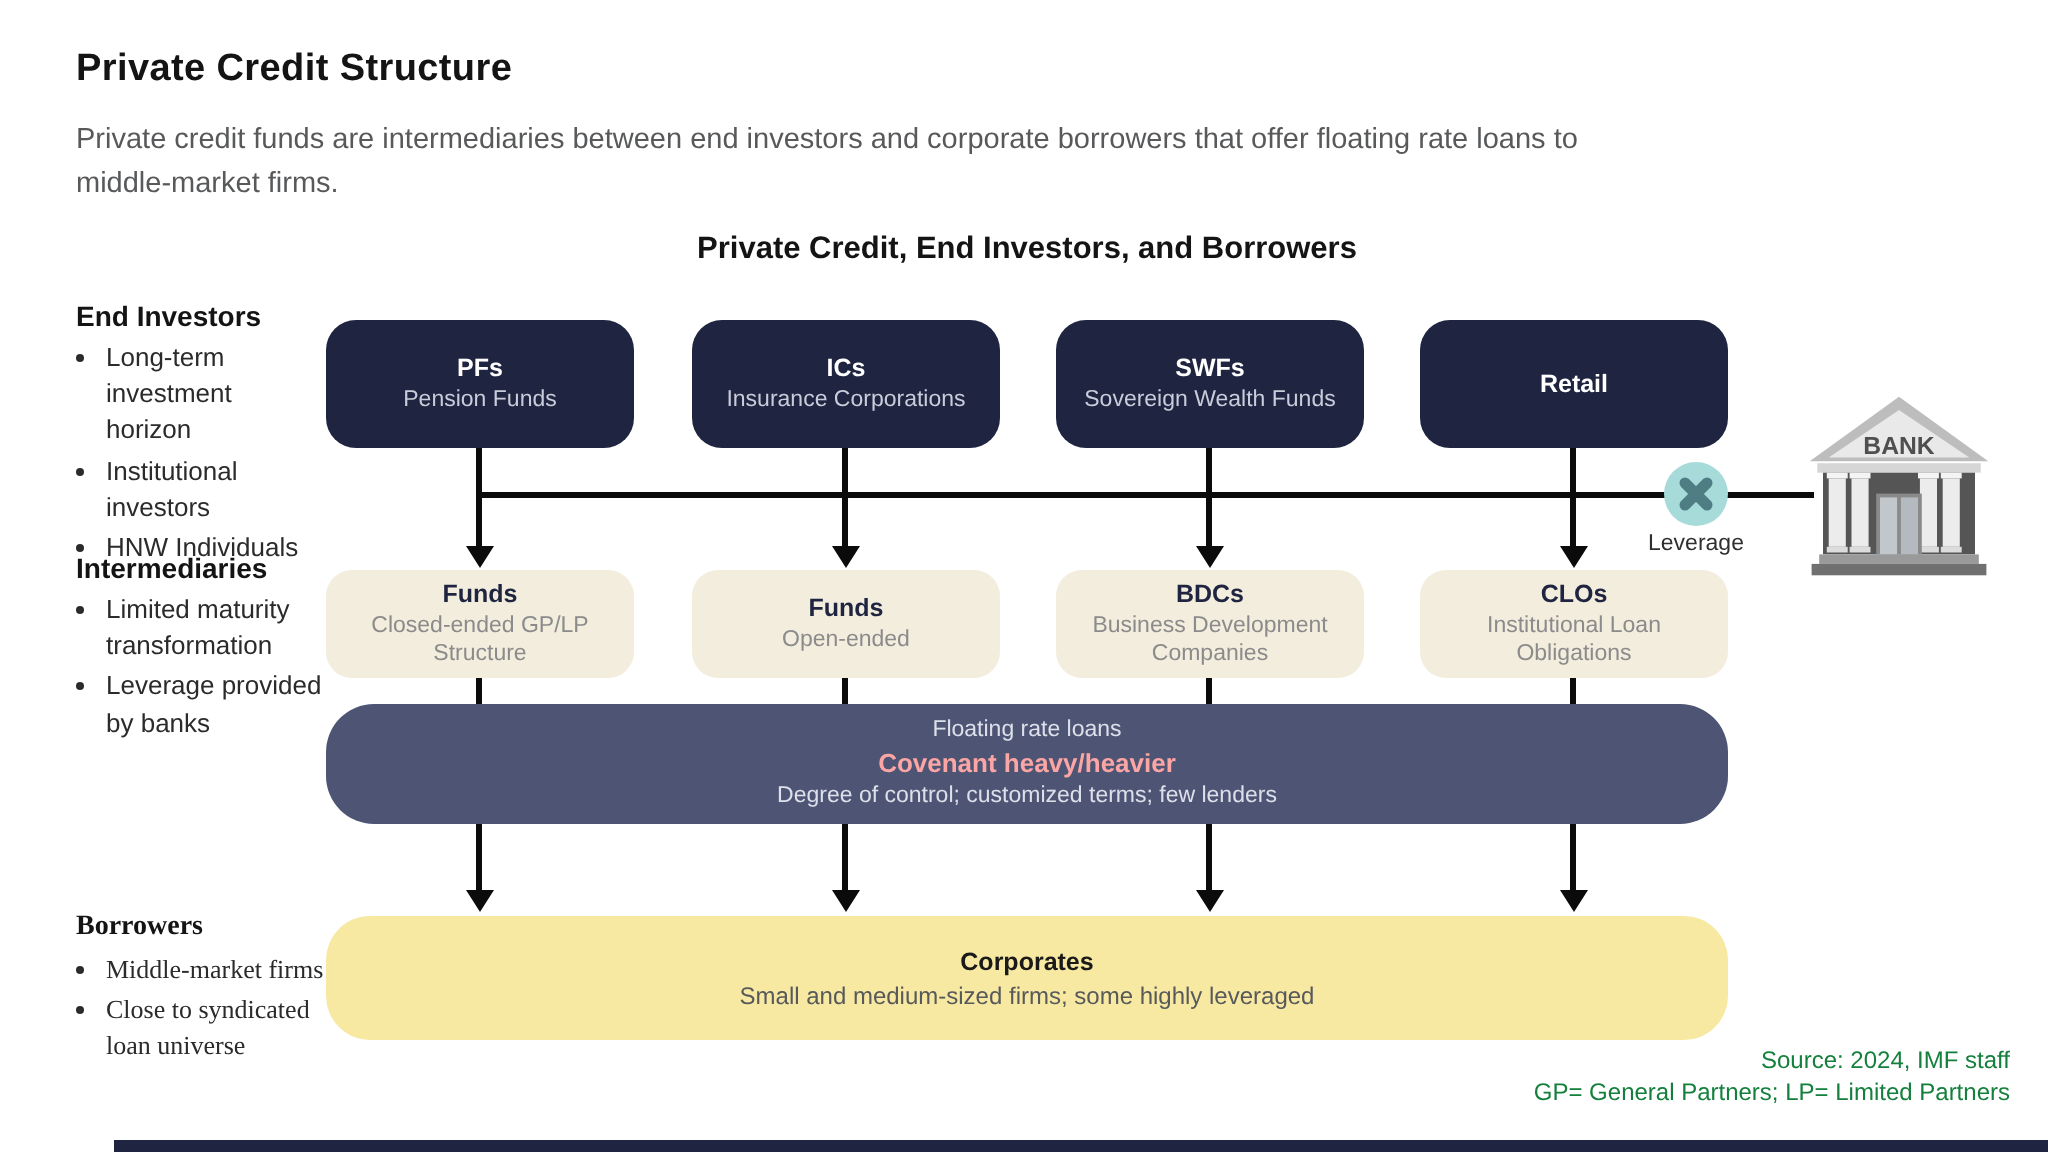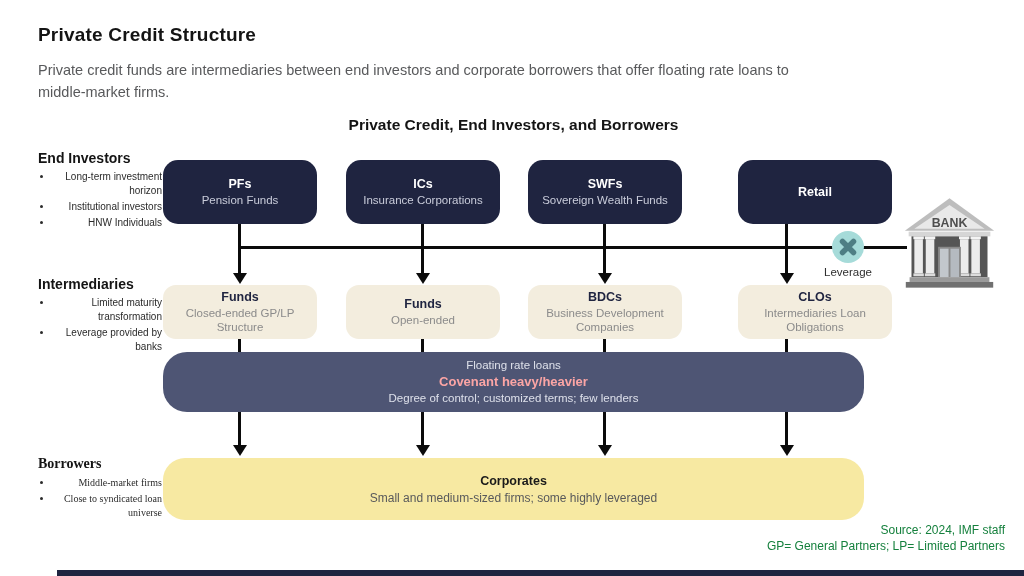--- a/index.html
+++ b/index.html
@@ -23,34 +23,34 @@
   }
   .diagram-title {
     position: absolute; left: 163px; top: 116px; width: 701px;
     text-align: center; font-size: 15.5px; font-weight: bold; color: var(--ink, #141414);
   }
 
   
   .side-section { position: absolute; left: 38px; width: 124px; }
   .side-section h3 { margin: 0 0 4px 0; font-size: 14px; font-weight: bold; color: var(--ink, #141414); }
   .side-section ul { margin: 0; padding-left: 15px; }
-  .side-section li { font-size: 10px; color: #2b2b2b; line-height: 1.4; margin-bottom: 2px; text-align: right; }
+  .side-section li { font-size: 13px; color: #2b2b2b; line-height: 1.4; margin-bottom: 2px; }
   #sec-end-investors { top: 150px; }
   #sec-intermediaries { top: 276px; }
   #sec-borrowers { top: 456px; font-family: Liberation Serif, serif; }
 
   
   .inv-box, .mid-box {
     position: absolute; width: 154px;
     display: flex; flex-direction: column; align-items: center; justify-content: center;
     text-align: center;
   }
   .inv-box { top: 160px; height: 64px; border-radius: 15px; background: var(--navy, #1f2440); color: #ffffff; }
   .mid-box { top: 285px; height: 54px; border-radius: 13px; background: var(--cream, #f3edde); }
-  .c0 { left: 163px; } .c1 { left: 346px; } .c2 { left: 528px; } .c3 { left: 738px; align-items: center; }
+  .c0 { left: 163px; } .c1 { left: 346px; } .c2 { left: 528px; } .c3 { left: 710px; align-items: center; }
   .box-abbr { font-size: 12.5px; font-weight: bold; line-height: 1.35; }
   .inv-box .box-name { font-size: 11.5px; color: #c9ccda; line-height: 1.25; padding: 0 8px; }
   .mid-box .box-abbr { color: var(--navy, #1f2440); }
   .mid-box .box-name { font-size: 11.5px; color: #8b8b8b; line-height: 1.25; padding: 0 8px; }
 
   
   .vline { position: absolute; width: 3px; background: #0b0b0b; }
   .vline-top { top: 224px; height: 50px; }
   .vline-mid { top: 339px; height: 14px; }
   .vline-bot { top: 412px; height: 34px; }
@@ -196,21 +196,21 @@
   <div class="mid-box c1">
     <div class="box-abbr">Funds</div>
     <div class="box-name">Open-ended</div>
   </div>
   <div class="mid-box c2">
     <div class="box-abbr">BDCs</div>
     <div class="box-name">Business Development Companies</div>
   </div>
   <div class="mid-box c3">
     <div class="box-abbr">CLOs</div>
-    <div class="box-name">Intermediaries Loan Obligations</div>
+    <div class="box-name">Institutional Loan Obligations</div>
   </div>
 
   <div class="vline vline-mid x0"></div>
   <div class="vline vline-mid x1"></div>
   <div class="vline vline-mid x2"></div>
   <div class="vline vline-mid x3"></div>
 
   <div class="loan-band">
     <div class="band-line">Floating rate loans</div>
     <div class="band-line-bold">Covenant heavy/heavier</div>

